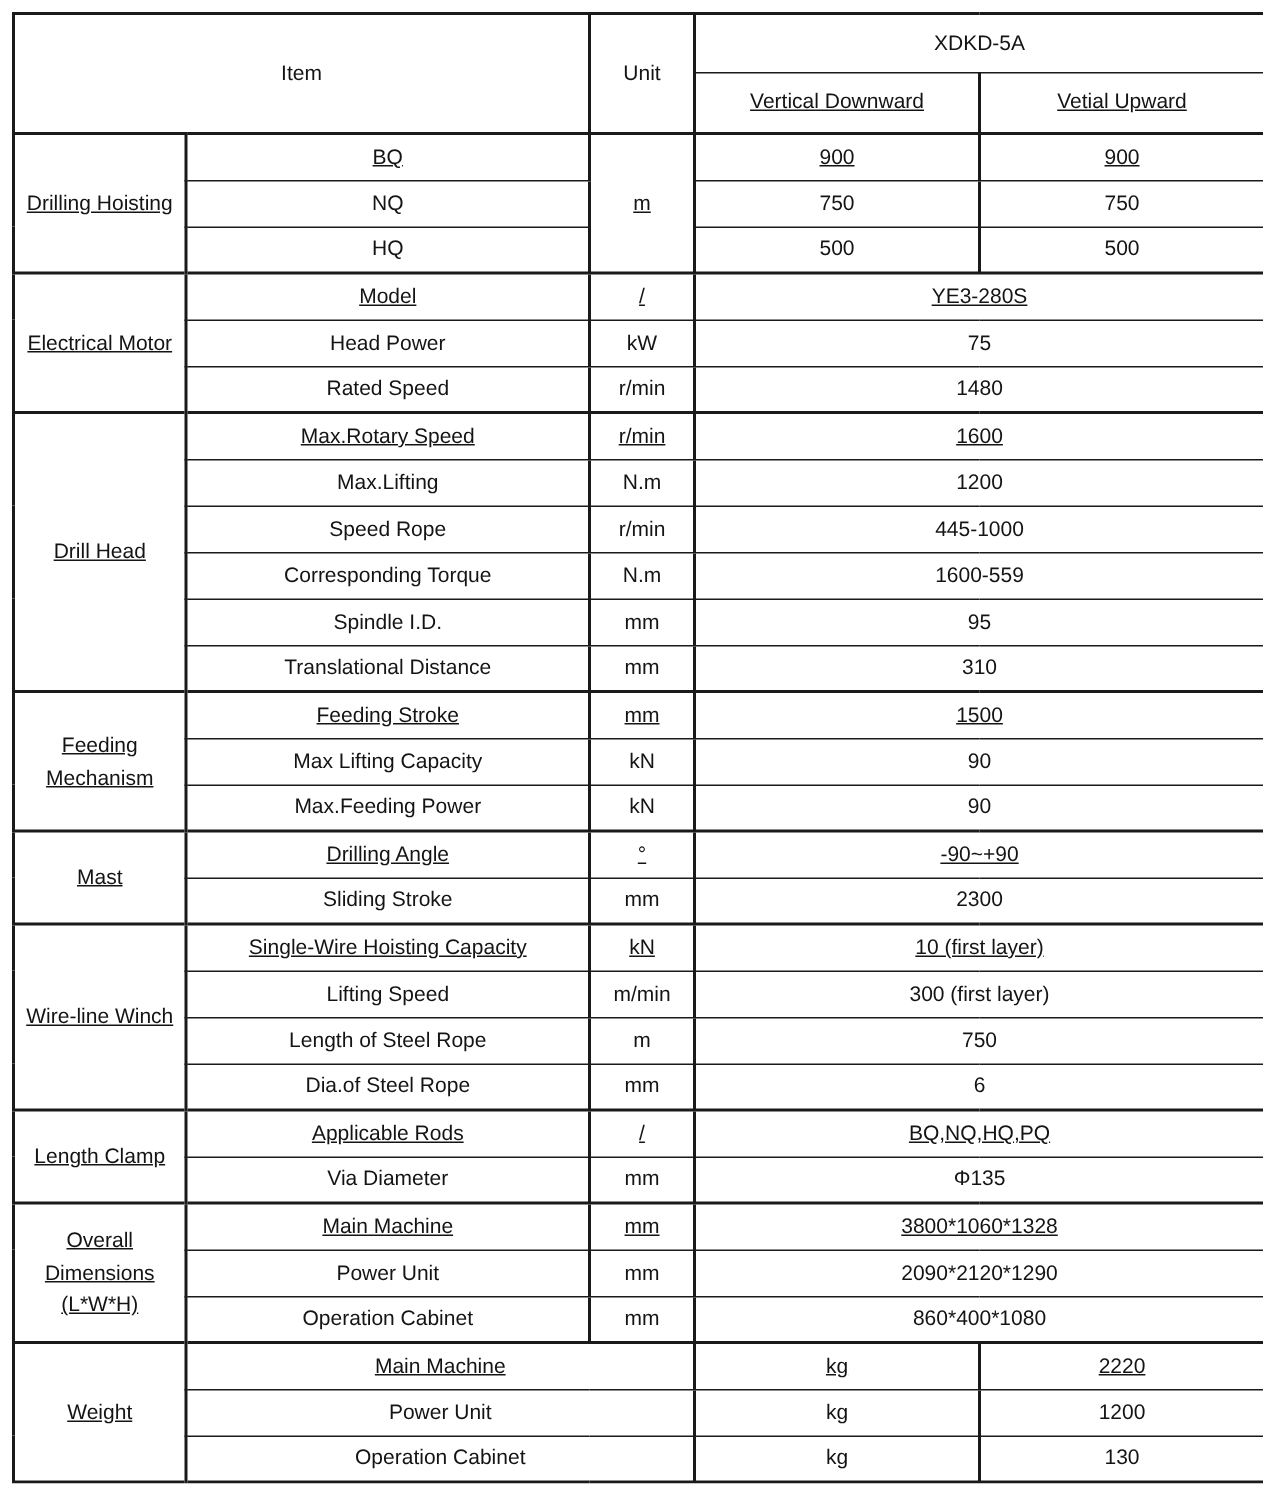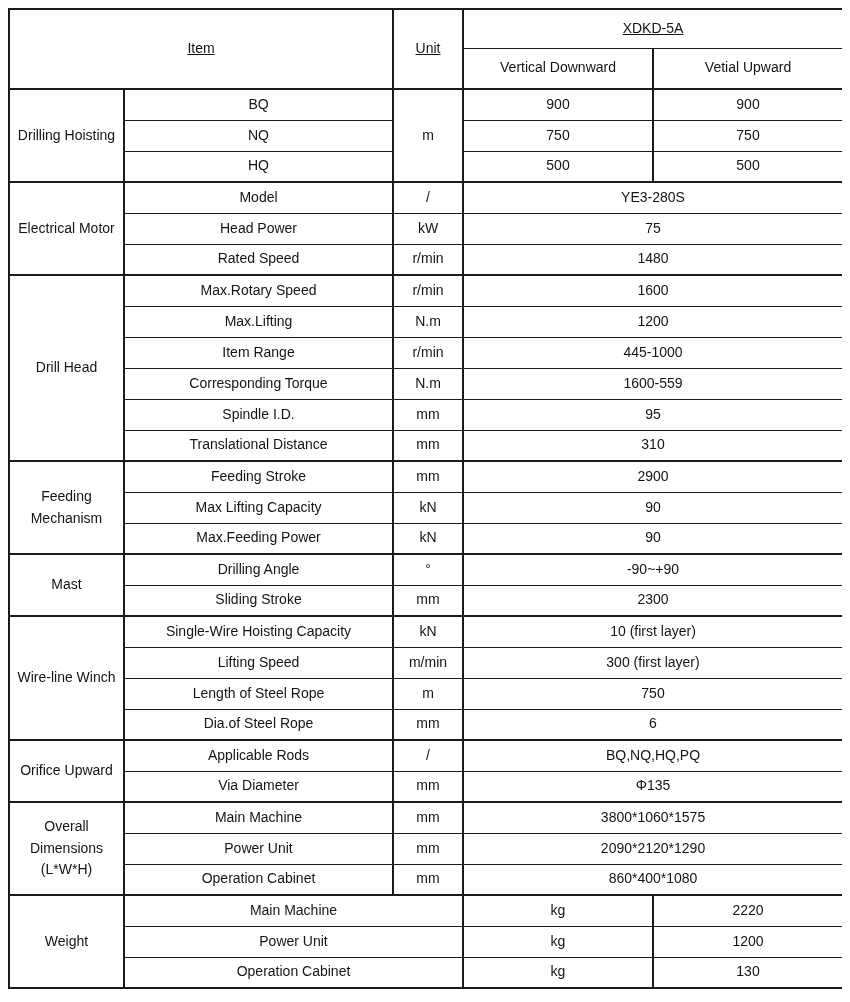--- a/index.html
+++ b/index.html
@@ -30,25 +30,25 @@
     padding: 2px 4px;
     font-size: 14px;
     font-weight: normal;
     line-height: 1.55;
     color: #141414;
     overflow: hidden;
   }
   
   tr.sec > td, tr.sec > th, th.thick-top {
     border-top-width: 2px;
+    text-decoration: underline;
   }
   th.hdr {
     font-weight: bold;
     font-size: 15px;
-    text-decoration: underline;
   }
   tr.hrow1 { height: 39px; }
   tr.hrow2 { height: 41px; }
   tr.brow  { height: 31px; }
 </style>
 </head>
 <body>
 
 <table class="spec">
   <colgroup>
@@ -110,21 +110,21 @@
     <td>Max.Rotary Speed</td>
     <td>r/min</td>
     <td colspan="2">1600</td>
   </tr>
   <tr class="brow">
     <td>Max.Lifting</td>
     <td>N.m</td>
     <td colspan="2">1200</td>
   </tr>
   <tr class="brow">
-    <td>Item Range</td>
+    <td>Speed Rope</td>
     <td>r/min</td>
     <td colspan="2">445-1000</td>
   </tr>
   <tr class="brow">
     <td>Corresponding Torque</td>
     <td>N.m</td>
     <td colspan="2">1600-559</td>
   </tr>
   <tr class="brow">
     <td>Spindle I.D.</td>
@@ -134,21 +134,21 @@
   <tr class="brow">
     <td>Translational Distance</td>
     <td>mm</td>
     <td colspan="2">310</td>
   </tr>
 
   <tr class="brow sec">
     <td rowspan="3">Feeding Mechanism</td>
     <td>Feeding Stroke</td>
     <td>mm</td>
-    <td colspan="2">2900</td>
+    <td colspan="2">1500</td>
   </tr>
   <tr class="brow">
     <td>Max Lifting Capacity</td>
     <td>kN</td>
     <td colspan="2">90</td>
   </tr>
   <tr class="brow">
     <td>Max.Feeding Power</td>
     <td>kN</td>
     <td colspan="2">90</td>
@@ -182,36 +182,36 @@
     <td>m</td>
     <td colspan="2">750</td>
   </tr>
   <tr class="brow">
     <td>Dia.of Steel Rope</td>
     <td>mm</td>
     <td colspan="2">6</td>
   </tr>
 
   <tr class="brow sec">
-    <td rowspan="2">Orifice Upward</td>
+    <td rowspan="2">Length Clamp</td>
     <td>Applicable Rods</td>
     <td>/</td>
     <td colspan="2">BQ,NQ,HQ,PQ</td>
   </tr>
   <tr class="brow">
     <td>Via Diameter</td>
     <td>mm</td>
     <td colspan="2">Φ135</td>
   </tr>
 
   <tr class="brow sec">
     <td rowspan="3">Overall Dimensions (L*W*H)</td>
     <td>Main Machine</td>
     <td>mm</td>
-    <td colspan="2">3800*1060*1575</td>
+    <td colspan="2">3800*1060*1328</td>
   </tr>
   <tr class="brow">
     <td>Power Unit</td>
     <td>mm</td>
     <td colspan="2">2090*2120*1290</td>
   </tr>
   <tr class="brow">
     <td>Operation Cabinet</td>
     <td>mm</td>
     <td colspan="2">860*400*1080</td>

